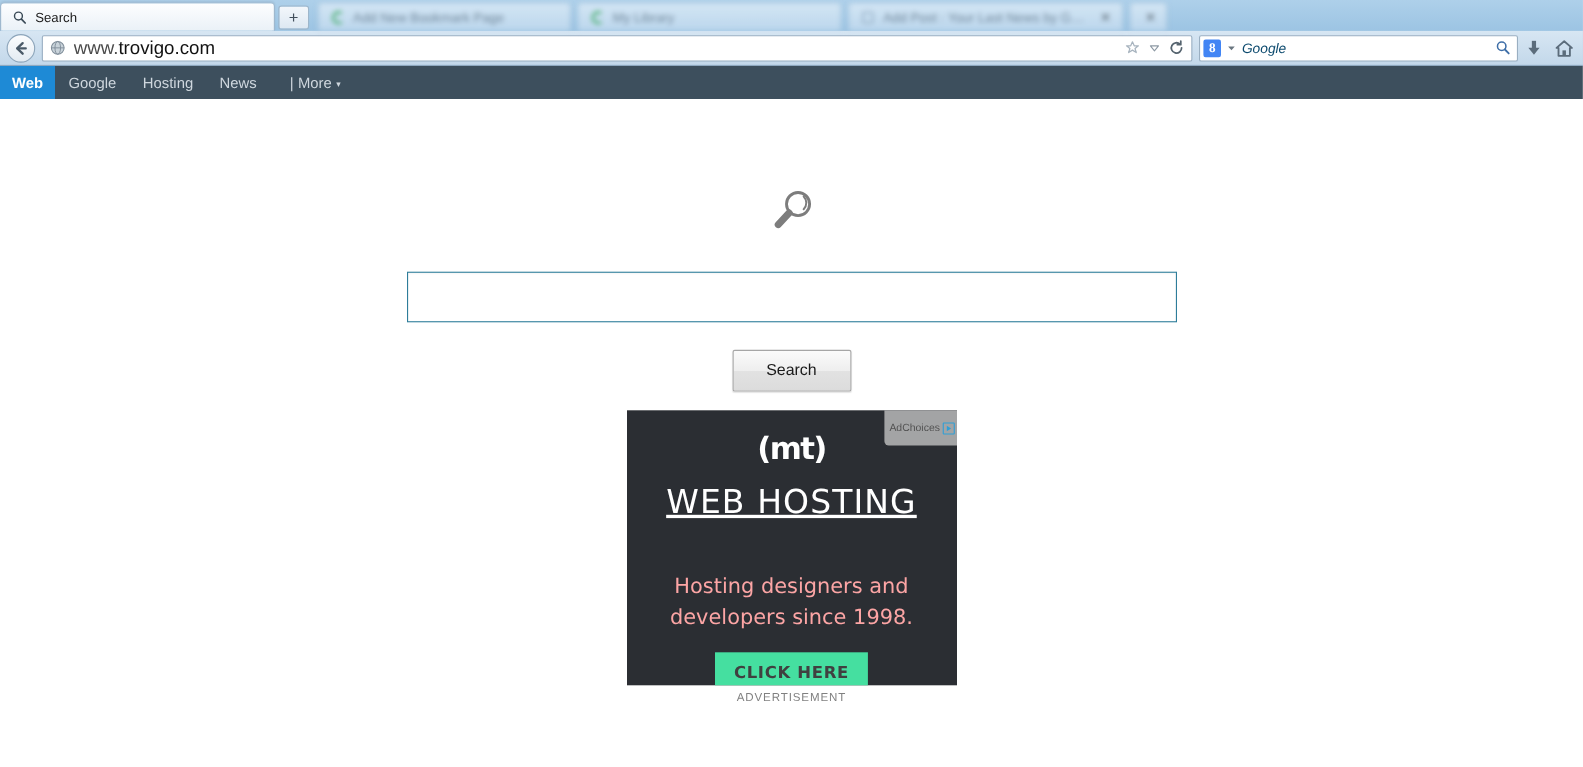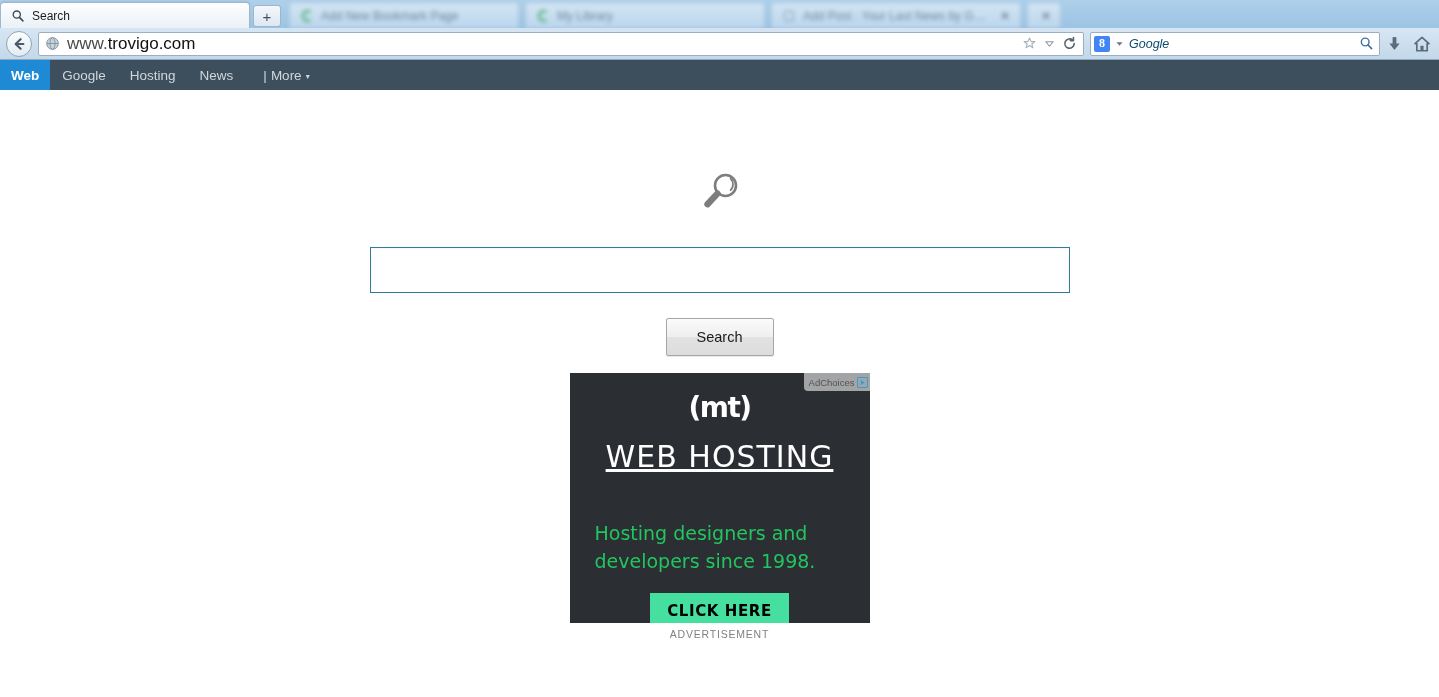--- a/index.html
+++ b/index.html
@@ -235,21 +235,21 @@
     background:#2b2e33;
     position:relative;
     display:flex;
     flex-direction:column;
     align-items:center;
     overflow:hidden;
   }
   .adchoices {
     position:absolute;
     top:0; right:0;
-    height:18px;
+    height:32px;
     background:rgba(190,190,190,.82);
     border-bottom-left-radius:4px;
     display:flex;
     align-items:center;
     gap:2px;
     padding:0 2px 0 5px;
     font-size:9.5px;
     color:#525252;
     font-family:"Liberation Sans", sans-serif;
   }
@@ -278,30 +278,30 @@
     text-decoration:underline;
   }
   .ad-rule {
     width:210px; height:1px;
     background:#6d7075;
     margin-top:26px;
   }
   .ad-sub {
     margin-top:19px;
     width:250px;
-    text-align:left;
+    text-align:center;
     font-size:19px;
     line-height:28px;
-    color:#22c55e;
+    color:#fca5a5;
     font-family:"DejaVu Sans", sans-serif;
   }
   .ad-cta {
     margin-top:18px;
     background:#45dfa0;
-    color:#000000;
+    color:#404040;
     font-size:15px;
     font-weight:bold;
     letter-spacing:.6px;
     padding:11px 17px;
     border:none;
     font-family:"DejaVu Sans", sans-serif;
     line-height:1;
   }
   .ad-label {
     margin-top:5px;

